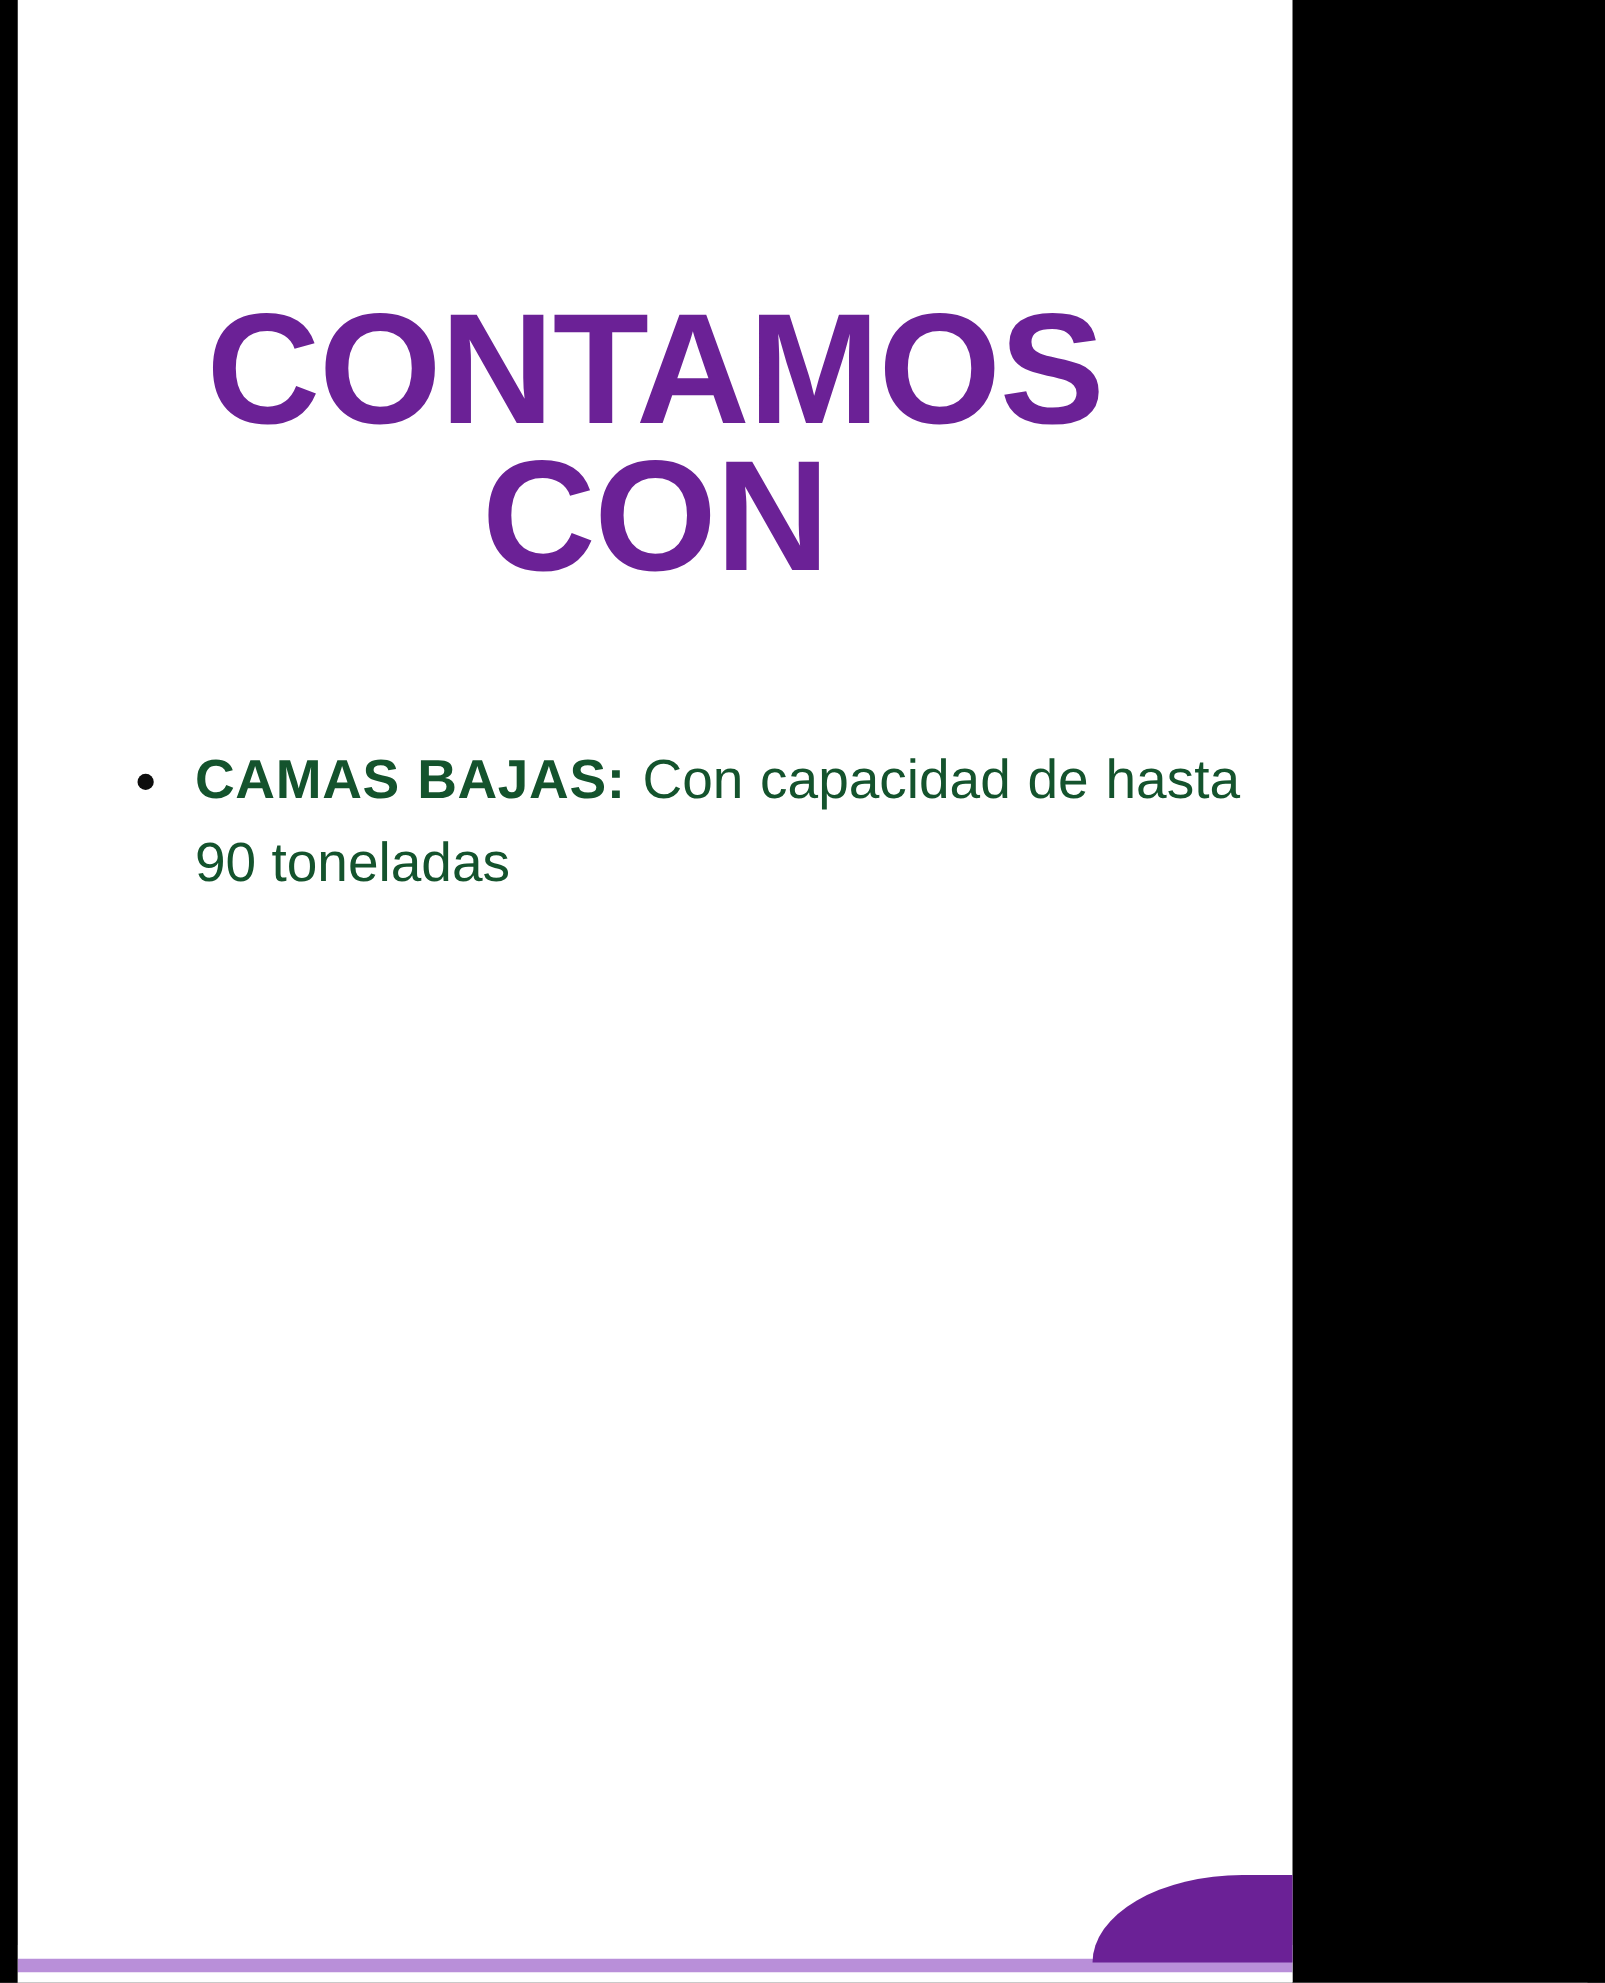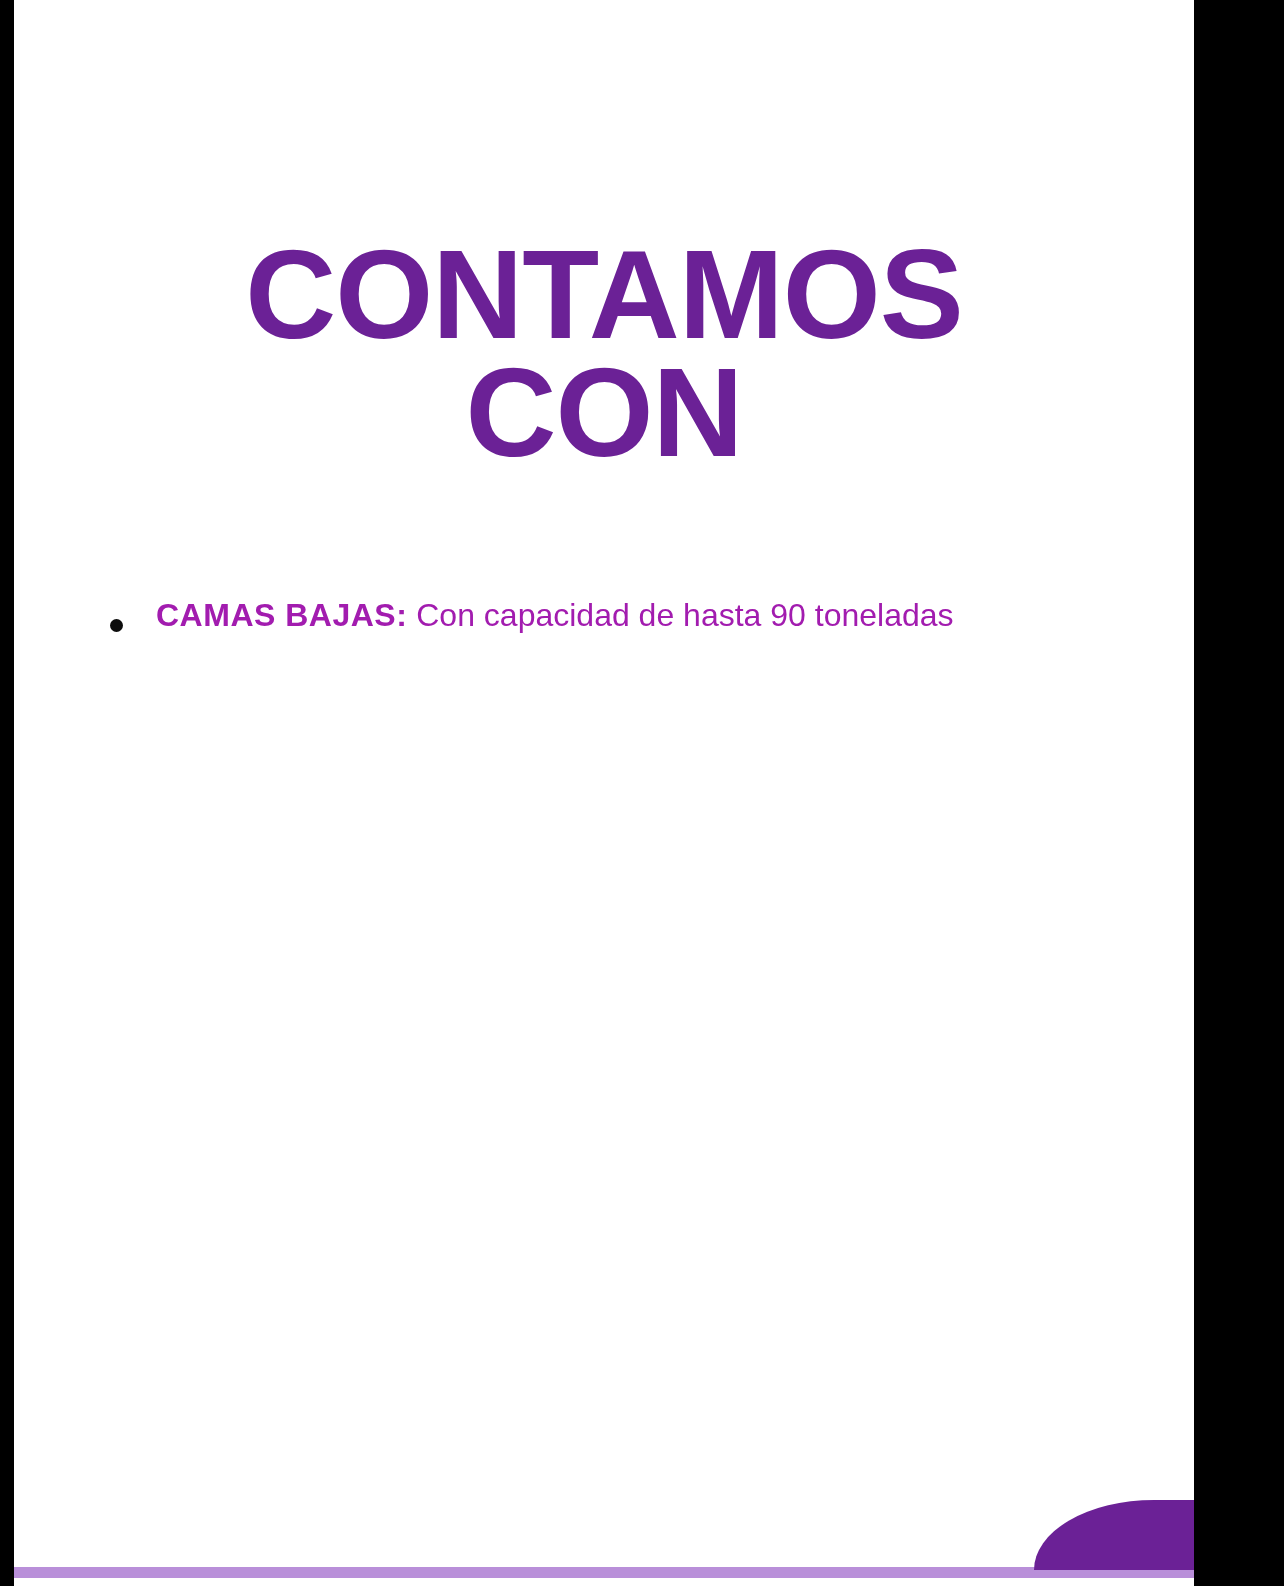--- a/index.html
+++ b/index.html
@@ -10,21 +10,21 @@
   body {
     width: 1284px;
     height: 1586px;
     overflow: hidden;
     font-family: "Liberation Sans", sans-serif;
   }
   .page {
     position: absolute;
     left: 14px;
     top: 0px;
-    width: 1180px;
+    width: 1020px;
     height: 1586px;
     background: #ffffff;
     box-sizing: border-box;
     overflow: hidden;
   }
   .title-block {
     margin-top: 236px;
     text-align: center;
     padding: 0 60px;
   }
@@ -40,23 +40,23 @@
     padding: 0;
     list-style: none;
     margin-top: 118px;
     padding-left: 86px;
     padding-right: 42px;
   }
   .list-item {
     position: relative;
     padding-left: 56px;
     margin-bottom: 6px;
-    font-size: 32px;
+    font-size: 44px;
     line-height: 1.52;
-    color: #a21caf;
+    color: #14532d;
     text-align: justify;
     text-justify: inter-word;
   }
   .list-item::before {
     content: "";
     position: absolute;
     left: 10px;
     top: 28px;
     width: 13px;
     height: 13px;

